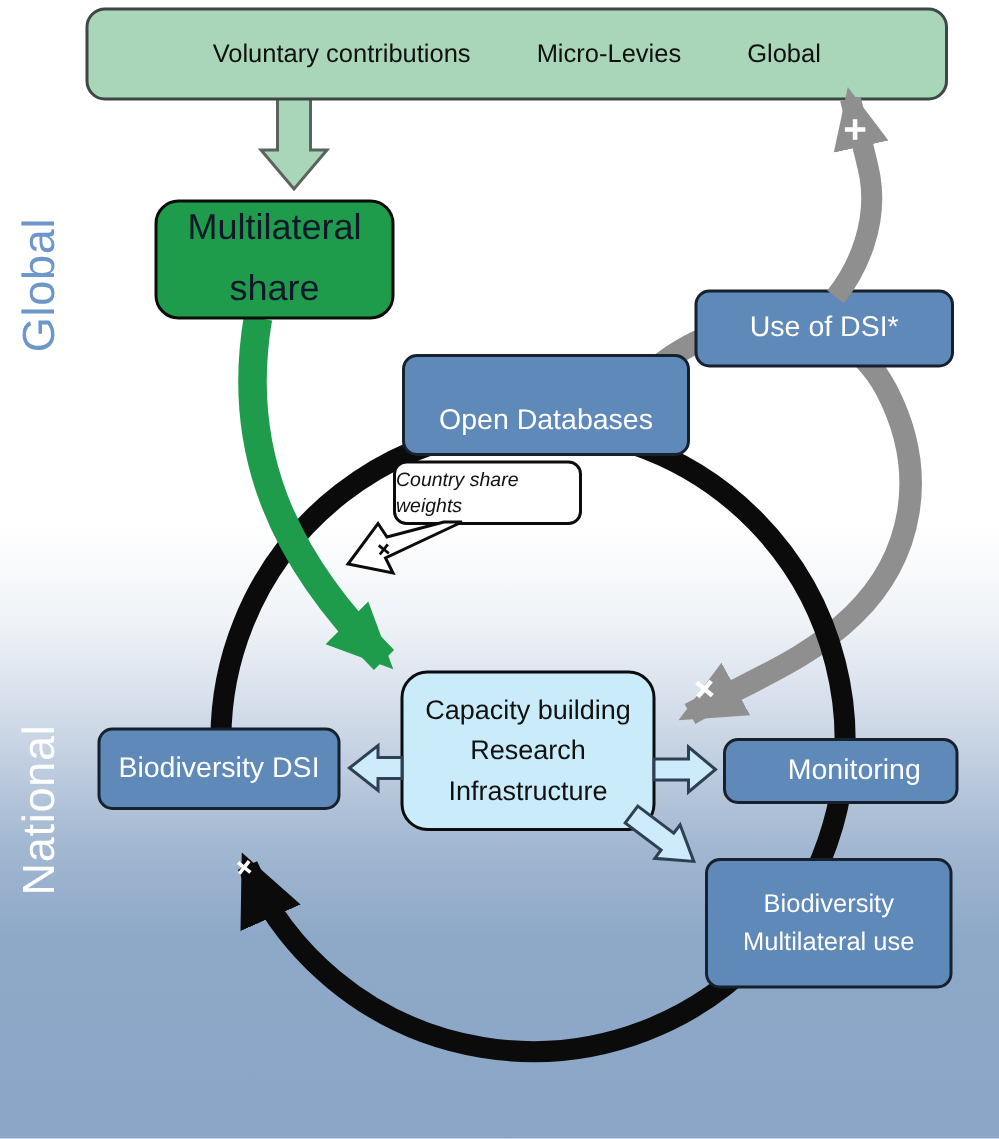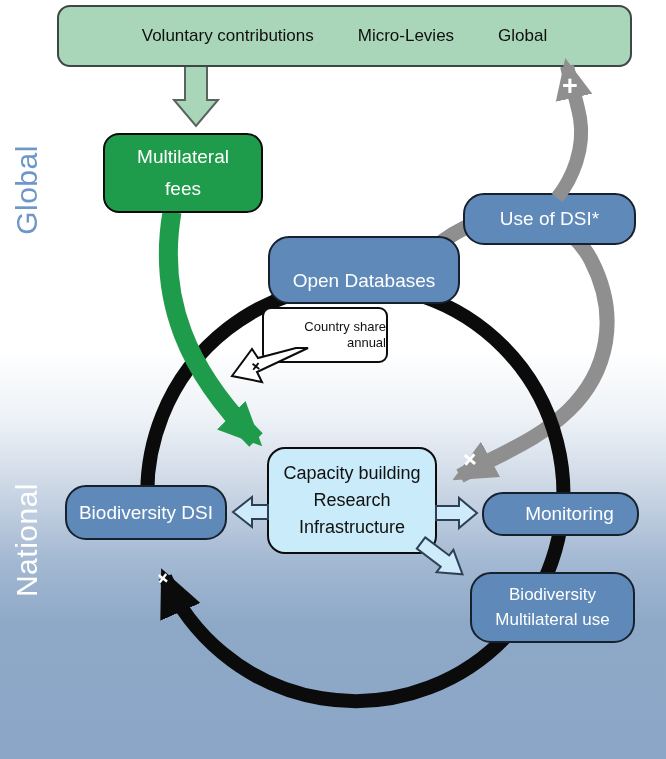--- a/index.html
+++ b/index.html
@@ -6,41 +6,41 @@
   body{font-family:"Liberation Sans",sans-serif;}
   #stage{
     position:relative;width:666px;height:759px;overflow:hidden;
     background:linear-gradient(180deg,#ffffff 0%,#ffffff 46%,#eef2f7 55%,#cdd8e6 64%,#a3b8d2 74%,#8ea9c8 82%,#8ba6c6 100%);
   }
   svg.layer{position:absolute;left:0;top:0;width:666px;height:759px;pointer-events:none;}
   .node{
     position:absolute;display:flex;flex-direction:column;align-items:center;justify-content:center;
     text-align:center;box-sizing:border-box;line-height:1.32;
   }
-  .blue{background:#5E89B8;border:2px solid #17212e;color:#ffffff;border-radius:21px;font-size:19px;}
-  .greenbox{background:#1F9C4B;border:2px solid #0c0c0c;color:#ffffff;border-radius:16px;font-size:19px;line-height:1.7;text-align:center;}
+  .blue{background:#5E89B8;border:2px solid #17212e;color:#ffffff;border-radius:10px;font-size:19px;}
+  .greenbox{background:#1F9C4B;border:2px solid #0c0c0c;color:#0f172a;border-radius:16px;font-size:24px;line-height:1.7;text-align:center;}
   .lightblue{background:#C9EBFA;border:2px solid #0c0c0c;color:#111;border-radius:18px;font-size:18px;line-height:1.5;}
   .fundingbox{
     position:absolute;left:57px;top:5px;width:575px;height:62px;box-sizing:border-box;
     background:#A9D6B8;border:2.5px solid #3d4743;border-radius:13px;color:#101010;
     display:flex;flex-direction:column;justify-content:center;font-size:17px;gap:32px;
   }
   .fundingrow{display:flex;justify-content:center;}
   .fundingrow span{white-space:nowrap;}
   .row1 span{margin:0 22px;}
   .row2 span{margin:1px 26px 0;}
   .scope-label{
     position:absolute;display:flex;align-items:center;justify-content:center;
     font-size:30px;transform:rotate(-90deg);letter-spacing:.5px;
   }
   .callout{
-    position:absolute;left:262px;top:307px;width:126px;height:56px;box-sizing:border-box;
+    position:absolute;left:262px;top:307px;width:126px;height:43px;box-sizing:border-box;
     background:#ffffff;border:2px solid #0c0c0c;border-radius:9px;color:#111;
-    display:flex;flex-direction:column;align-items:flex-end;justify-content:center;
-    font-size:13px;line-height:1.25;
+    display:flex;flex-direction:column;align-items:flex-start;justify-content:center;
+    font-size:13px;font-style:italic;line-height:1.25;
   }
   .consv{font-size:17px;line-height:1.42;}
 </style>
 </head>
 <body>
 
 <div id="stage">
 
   <svg class="layer" viewBox="0 0 666 759">
     <defs>
@@ -74,21 +74,21 @@
   <div class="fundingbox">
     <div class="fundingrow row1">
       <span>Voluntary contributions</span>
       <span>Micro-Levies</span>
       <span>Global</span>
     </div>
   </div>
 
   <div class="node greenbox" style="left:103px;top:133px;width:160px;height:80px;">
     <span>Multilateral</span>
-    <span>fees</span>
+    <span>share</span>
   </div>
 
   <div class="node blue" style="left:463px;top:193px;width:173px;height:52px;">
     <span>Use of DSI*</span>
   </div>
 
   <div class="node blue" style="left:268px;top:236px;width:192px;height:68px;justify-content:flex-end;padding-bottom:9px;">
     <span>Open Databases</span>
   </div>
 
@@ -99,37 +99,37 @@
   </div>
 
   <div class="node blue" style="left:65px;top:485px;width:162px;height:55px;">
     <span>Biodiversity DSI</span>
   </div>
 
   <div class="node blue" style="left:482px;top:492px;width:157px;height:44px;padding-left:18px;">
     <span>Monitoring</span>
   </div>
 
-  <div class="node blue consv" style="left:470px;top:572px;width:165px;height:71px;">
+  <div class="node blue consv" style="left:470px;top:572px;width:165px;height:87px;">
     <span>Biodiversity</span>
     <span>Multilateral use</span>
   </div>
 
   <svg class="layer" viewBox="0 0 666 759">
 
     <path d="M 557 198 C 573 178, 585 148, 580 118 C 576 97, 571 84, 567 66" fill="none" stroke="#8F8F8F" stroke-width="14" marker-end="url(#mGray)"></path>
 
     <polygon points="233,512 252,497 252,505 268,505 268,519 252,519 252,527" fill="#CDEBFA" stroke="#2e4054" stroke-width="2"></polygon>
     <polygon points="477,513 459,498 459,506 436,506 436,520 459,520 459,528" fill="#CDEBFA" stroke="#2e4054" stroke-width="2"></polygon>
     <polygon points="0,-7 30,-7 30,-14 52,0 30,14 30,7 0,7" transform="translate(421,543) rotate(37)" fill="#CDEBFA" stroke="#2e4054" stroke-width="2"></polygon>
   </svg>
 
   <div class="callout">
     <span>Country share</span>
-    <span>annual</span>
+    <span>weights</span>
   </div>
 
   <svg class="layer" viewBox="0 0 666 759">
     <polygon points="296,348 258,358 252,349 232,376 262,382 257,372 308,348" fill="#ffffff" stroke="#0c0c0c" stroke-width="2"></polygon>
     <text transform="translate(256,366) rotate(38)" dy="0.35em" text-anchor="middle" font-size="17" font-weight="bold" fill="#0b0b0b">+</text>
     <text transform="translate(570,86)" dy="0.35em" text-anchor="middle" font-size="27" font-weight="bold" fill="#ffffff">+</text>
     <text transform="translate(470,459) rotate(40)" dy="0.35em" text-anchor="middle" font-size="27" font-weight="bold" fill="#ffffff">+</text>
     <text transform="translate(163,578) rotate(38)" dy="0.35em" text-anchor="middle" font-size="21" font-weight="bold" fill="#ffffff">+</text>
   </svg>
 

